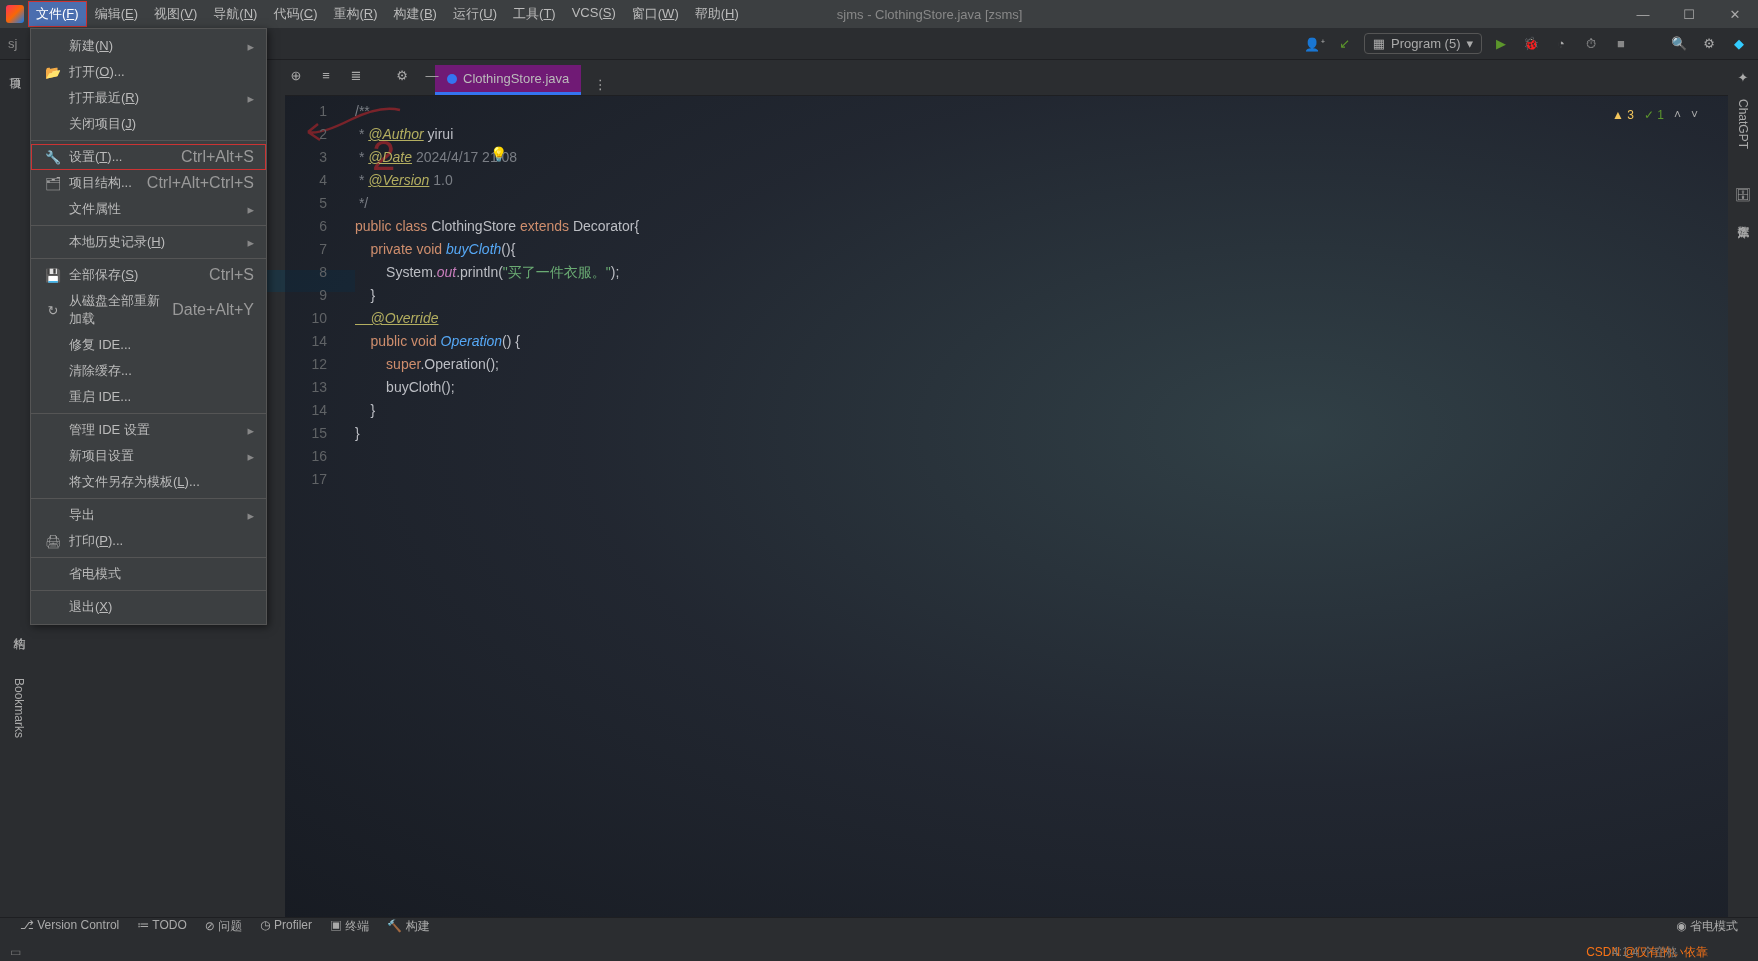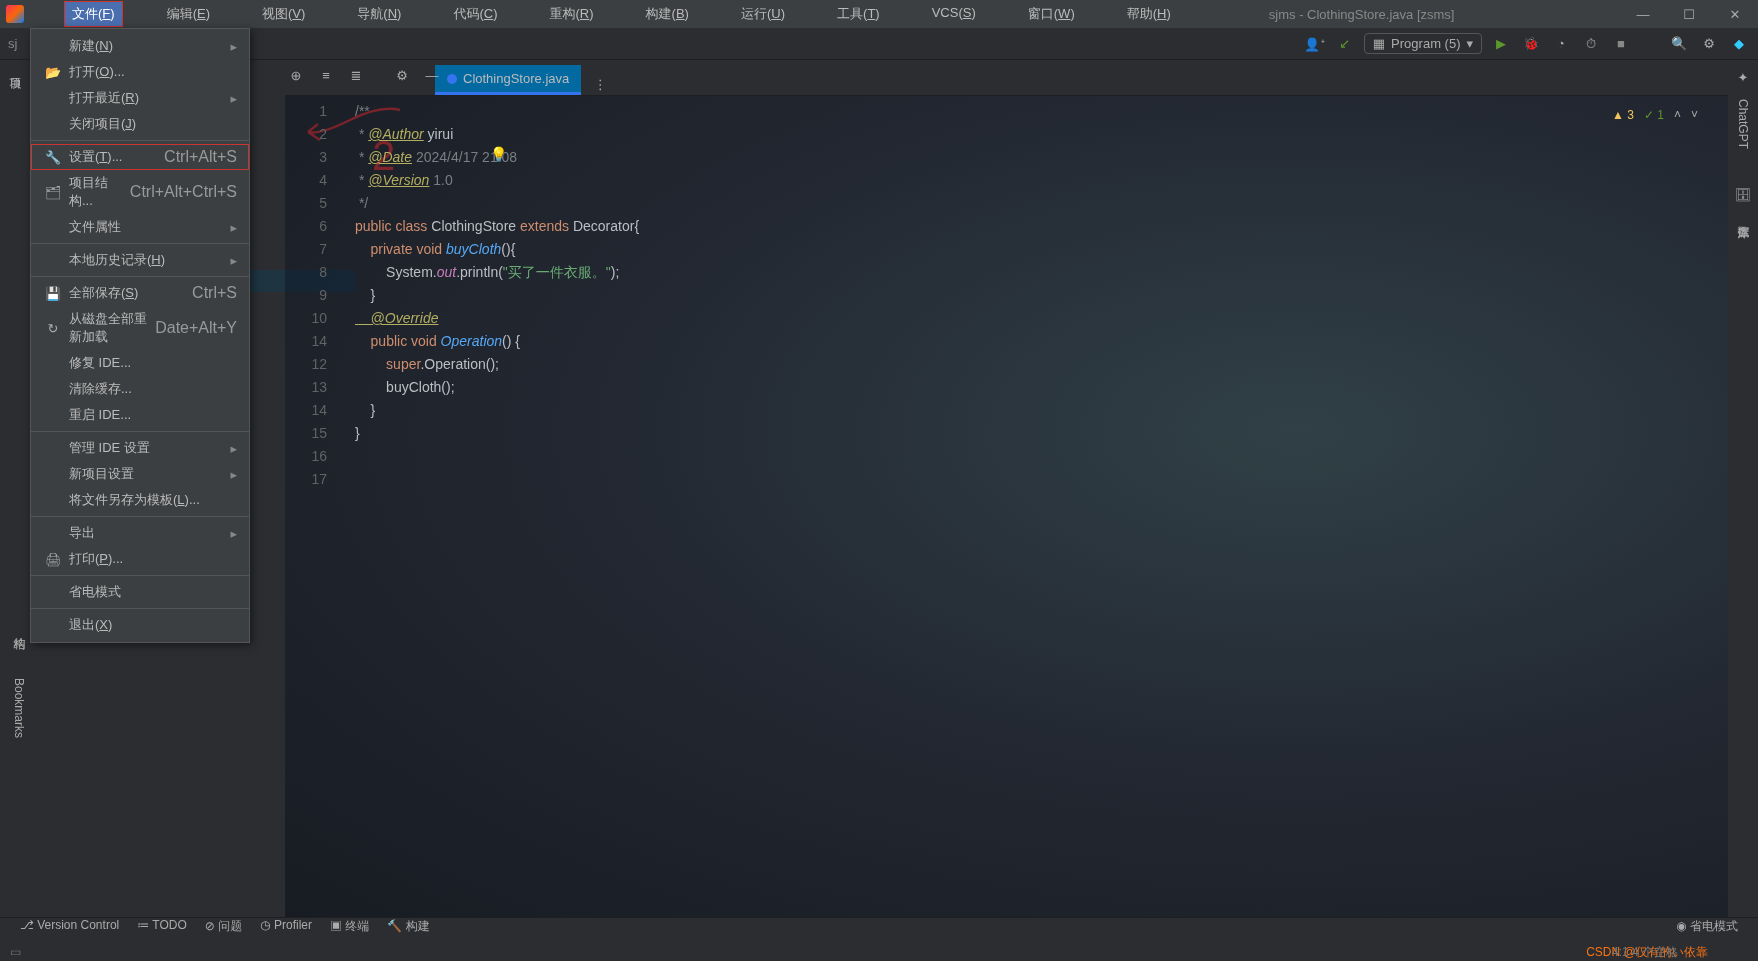--- a/index.html
+++ b/index.html
@@ -1,35 +1,35 @@
 <!DOCTYPE html>
 <html><head>
 <meta charset="utf-8">
 <style>
 * { margin:0; padding:0; box-sizing:border-box; font-family:"Microsoft YaHei","Segoe UI",sans-serif; }
 body { background:#2b2d30; color:#bbb; font-size:13px; width:1758px; height:961px; position:relative; overflow:hidden; }
 
 
 .menubar { height:28px; background:#3c3f41; display:flex; align-items:center; padding-left:6px; gap:0; }
 .menubar .logo { width:18px; height:18px; background:linear-gradient(135deg,#fe315d,#f76707,#087cfa); border-radius:3px; margin-right:4px; }
-.menubar .mitem { padding:4px 8px; cursor:pointer; color:#bbb;margin-left:36px; }
+.menubar .mitem { padding:4px 8px; cursor:pointer; color:#bbb; }
 .menubar .mitem.sel { background:#4b6eaf; color:#fff; outline:1px solid #c33; outline-offset:-1px; }
 .menubar .title { margin-left:90px; color:#888; }
 .winbtns { position:absolute; right:0; top:0; display:flex; }
 .winbtns div { width:46px; height:28px; display:flex; align-items:center; justify-content:center; color:#aaa; }
 
 
 .toolbar { height:32px; background:#2b2d30; border-bottom:1px solid #1e1f22; display:flex; align-items:center; padding:0 8px; gap:8px; }
 .toolbar .spacer { flex:1; }
 .tbtn { width:22px; height:22px; display:flex; align-items:center; justify-content:center; color:#aaa; cursor:pointer; }
 .runcfg { display:flex; align-items:center; gap:6px; border:1px solid #555; border-radius:4px; padding:2px 8px; color:#aaa; }
 .green { color:#5c962c; }
 
 
-.dropdown { position:absolute; left:30px; top:28px; width:220px; background:#3c3f41; border:1px solid #555; box-shadow:2px 2px 8px rgba(0,0,0,.5); z-index:100; padding:4px 0; }
+.dropdown { position:absolute; left:30px; top:28px; width:237px; background:#3c3f41; border:1px solid #555; box-shadow:2px 2px 8px rgba(0,0,0,.5); z-index:100; padding:4px 0; }
 .dropdown .item { display:flex; align-items:center; padding:4px 12px 4px 14px; cursor:pointer; gap:8px; min-height:24px; }
 .dropdown .item .icon { width:16px; text-align:center; color:#aaa; }
 .dropdown .item .lbl { flex:1; }
 .dropdown .item .sc { color:#999; font-size:16px; }
 .dropdown .item .arr { color:#888; }
 .dropdown .sep { height:1px; background:#555; margin:3px 0; }
 .dropdown .item.hilite { outline:1px solid #c33; outline-offset:-1px; }
 u { text-decoration:underline; }
 
 
@@ -37,21 +37,21 @@
 .proj .vtxt { writing-mode:vertical-rl; color:#aaa; font-size:12px; }
 
 
 .rightstrip { position:absolute; right:0; top:60px; width:30px; height:800px; display:flex; flex-direction:column; align-items:center; gap:14px; padding-top:10px; }
 .rightstrip .vtxt { writing-mode:vertical-rl; color:#aaa; font-size:12px; }
 
 
 .edwrap { position:absolute; left:285px; top:60px; right:30px; bottom:30px; }
 .tabbar { height:36px; display:flex; align-items:flex-end; padding-left:150px; gap:4px; border-bottom:1px solid #1e1f22; }
 .gutterbtns { position:absolute; left:0; top:4px; display:flex; gap:8px; align-items:center; color:#888; }
-.filetab { display:flex; align-items:center; gap:6px; padding:6px 12px; background:#0369a1; border-bottom:3px solid #3574f0; color:#bbb; }
+.filetab { display:flex; align-items:center; gap:6px; padding:6px 12px; background:#701a75; border-bottom:3px solid #3574f0; color:#bbb; }
 .filetab .dot { width:10px; height:10px; border-radius:50%; background:#3574f0; }
 .editor { position:relative; height:calc(100% - 36px); background:radial-gradient(ellipse at 70% 40%, rgba(90,200,230,.12), rgba(20,30,50,.4) 50%, rgba(10,15,25,.6)); font-family:"JetBrains Mono",Consolas,monospace; font-size:14px; line-height:23px; }
 .gutter { position:absolute; left:0; top:0; width:60px; text-align:right; color:#606366; padding-top:4px; }
 .gutter div { padding-right:18px; height:23px; }
 .code { position:absolute; left:70px; top:4px; right:0; white-space:pre; }
 .kw { color:#cf8e6d; }
 .str { color:#6aab73; }
 .cm { color:#7a7e85; }
 .ann { color:#b3ae60; font-style:italic; text-decoration:underline; }
 .fn { color:#56a8f5; font-style:italic; }

